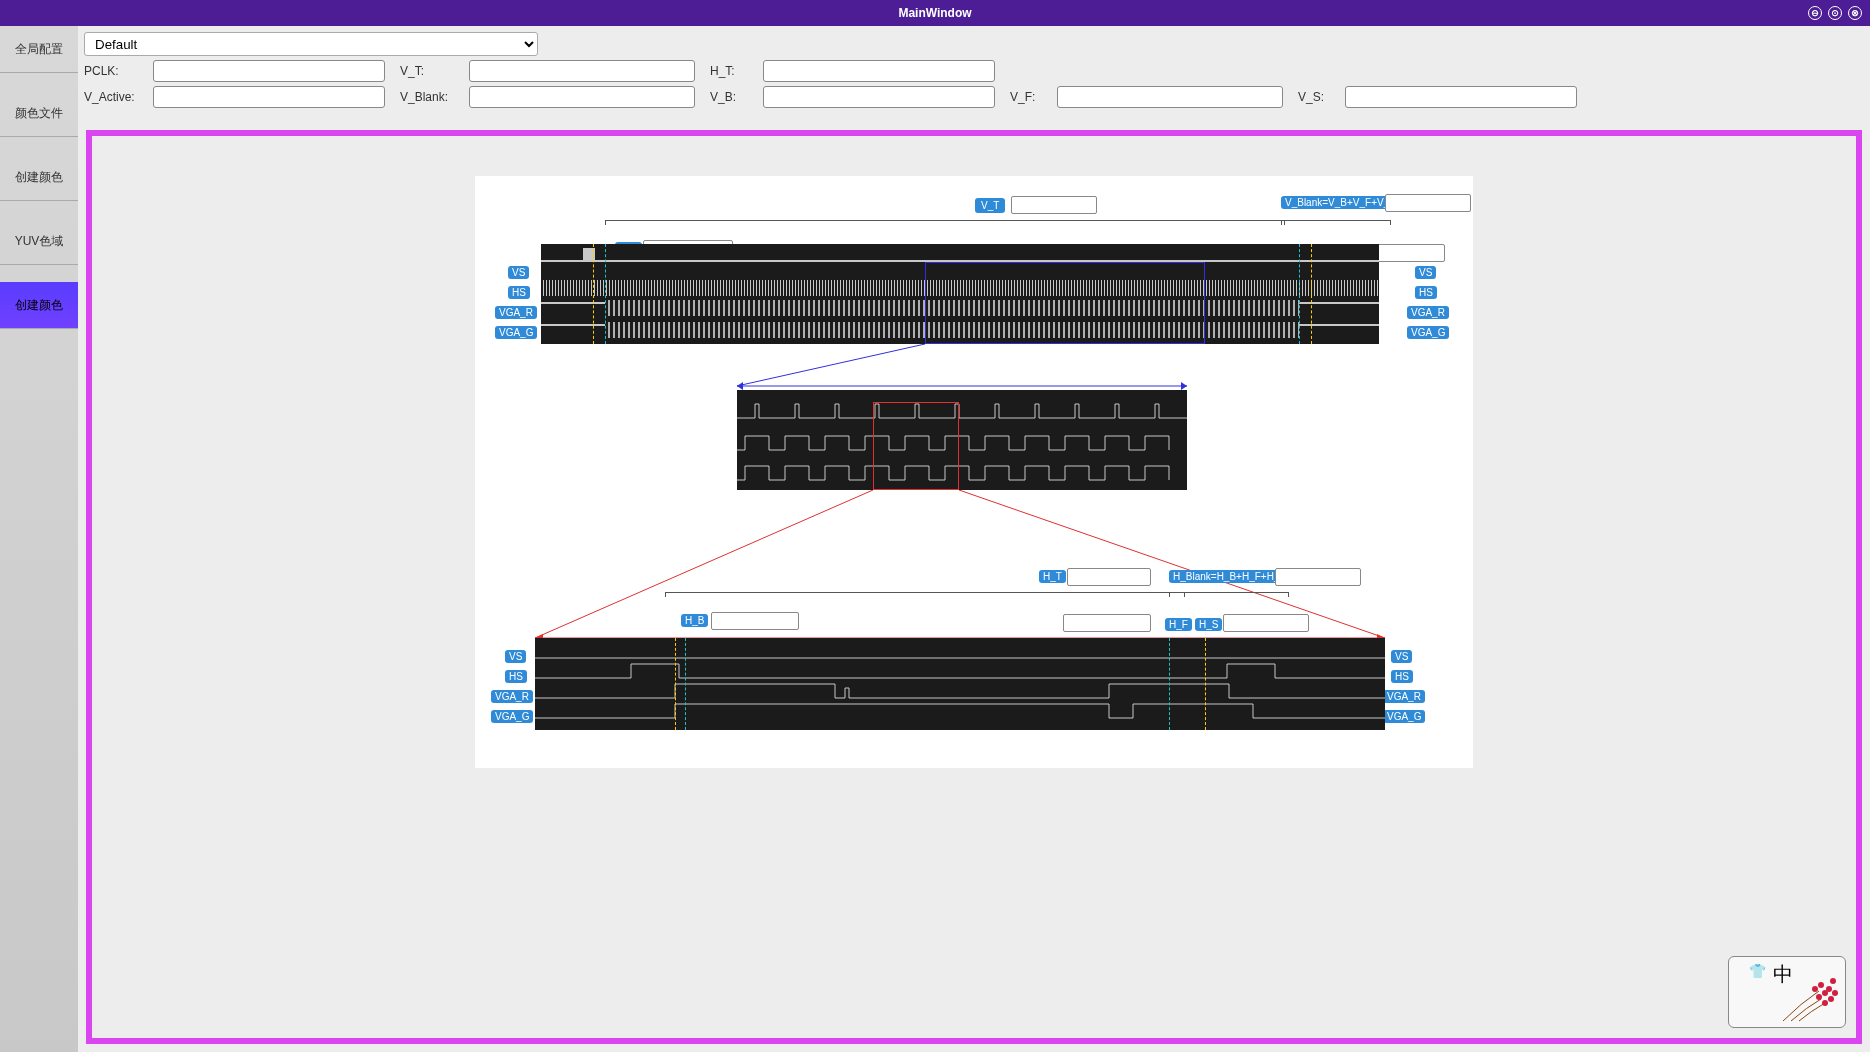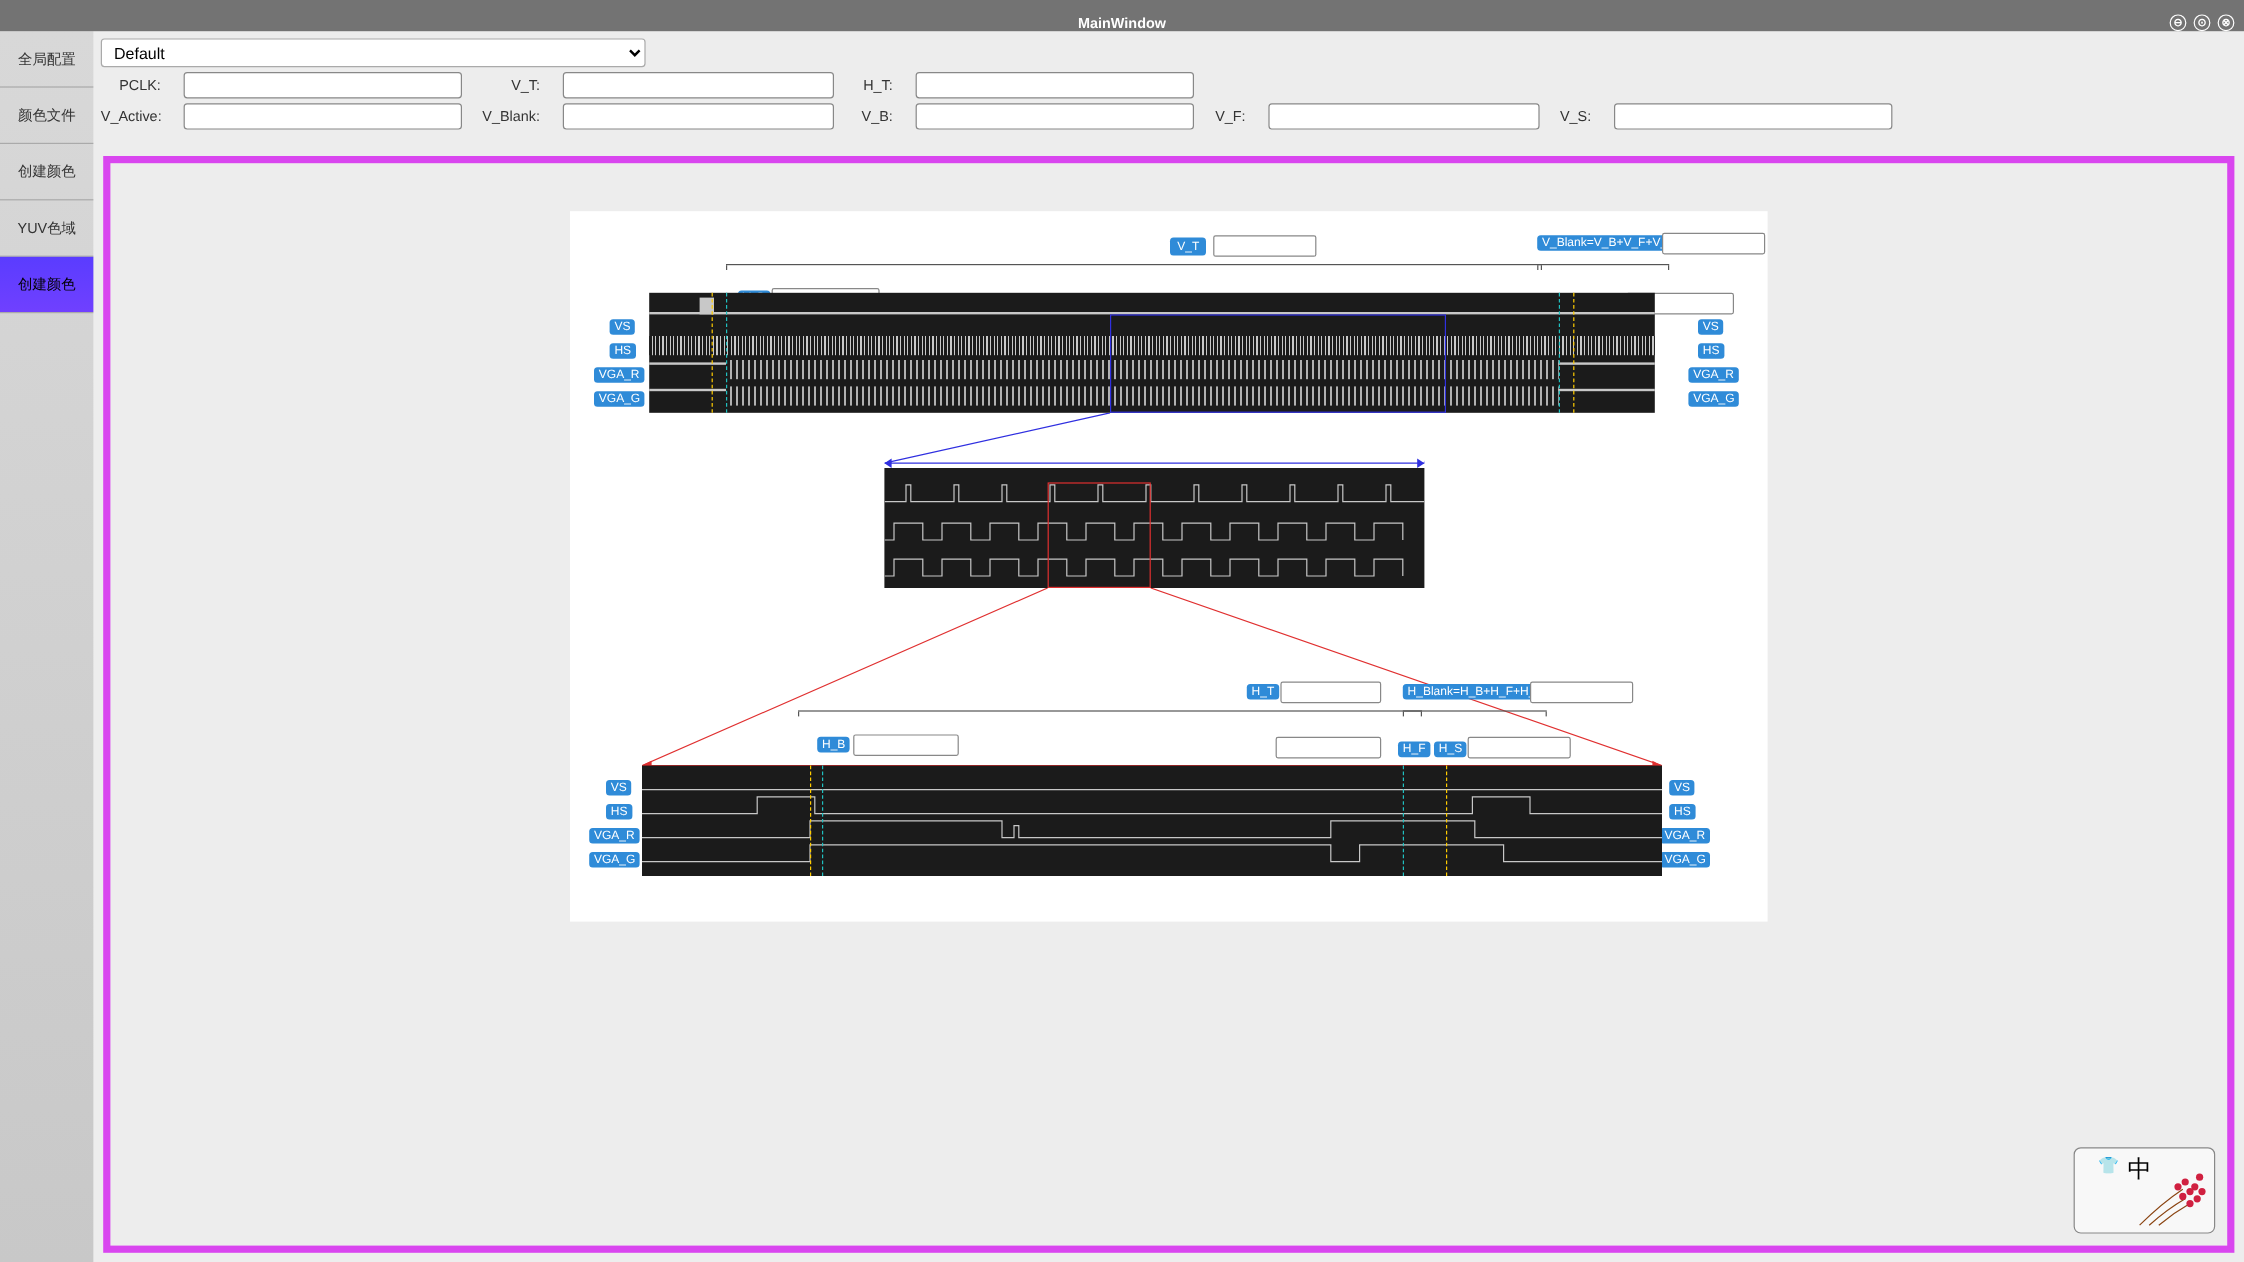--- a/index.html
+++ b/index.html
@@ -1,27 +1,27 @@
 <!DOCTYPE html>
 <html><head>
 <meta charset="utf-8">
 <style>
 * { box-sizing: border-box; margin: 0; padding: 0; }
 body { font-family: sans-serif; font-size: 12px; background: #ededed; width: 1870px; height: 1052px; overflow: hidden; }
-.titlebar { background: #737373; color: #fff; height: 26px; display: flex; align-items: flex-end; justify-content: center; position: relative; font-weight: bold; }
+.titlebar { background: #4c1d95; color: #fff; height: 26px; display: flex; align-items: center; justify-content: center; position: relative; font-weight: bold; }
 .tb-icons { position: absolute; right: 8px; display: flex; gap: 6px; }
 .tb-icons span { width: 14px; height: 14px; border: 1.5px solid #fff; border-radius: 50%; display: flex; align-items: center; justify-content: center; font-size: 9px; cursor: pointer; }
 .app { display: flex; height: calc(100% - 26px); }
-.sidebar { width: 78px; background: linear-gradient(#d8d8d8,#c8c8c8); display: flex; flex-direction: column; }
+.sidebar { width: 78px; background: linear-gradient(#d8d8d8,#c8c8c8); display: flex; flex-direction: column; gap: 17px; }
 .sidebar .tab { height: 47px; display: flex; align-items: center; justify-content: center; font-size: 12px; color: #333; border-bottom: 1px solid #aaa; cursor: pointer; }
 .sidebar .tab.active { background: linear-gradient(#5a3cff,#7040ff); color: #000; }
 .main { flex: 1; display: flex; flex-direction: column; }
 .topform { padding: 6px 6px 18px 6px; background: #ededed; }
 .row { display: flex; align-items: center; gap: 15px; margin-bottom: 4px; }
-.row label { text-align: right; padding-right: 4px; font-size: 12px; color: #333; }
+.row label { text-align: left; padding-right: 4px; font-size: 12px; color: #333; }
 select.sel { width: 454px; height: 24px; background: #fff; border: 1px solid #aaa; border-radius: 3px; padding: 0 6px; }
 .help-btn { margin-left: auto; width: 454px; height: 24px; border: 1px solid #aaa; border-radius: 4px; background: linear-gradient(#fff,#eee); cursor: pointer; }
 input.txt { height: 22px; border: 1px solid #888; border-radius: 3px; background: #fff; padding: 0 4px; }
 .canvas-wrap { flex: 1; background: #ededed; padding: 0 8px 8px 8px; }
 .canvas-outer { width: 100%; height: 100%; background: #ededed; border: 6px solid #d946ef; display: flex; align-items: flex-start; justify-content: center; padding-top: 40px; position: relative; }
 .canvas { width: 998px; height: 592px; background: #fff; position: relative; }
 .tag { position: absolute; background: #2f8bd8; color: #fff; font-size: 10px; padding: 2px 6px; border-radius: 3px; white-space: nowrap; }
 .tag-sm { padding: 1px 4px; }
 .ibox { position: absolute; background: #fff; border: 1px solid #888; border-radius: 2px; height: 18px; }
 .wave-block { position: absolute; background: #1b1b1b; }

